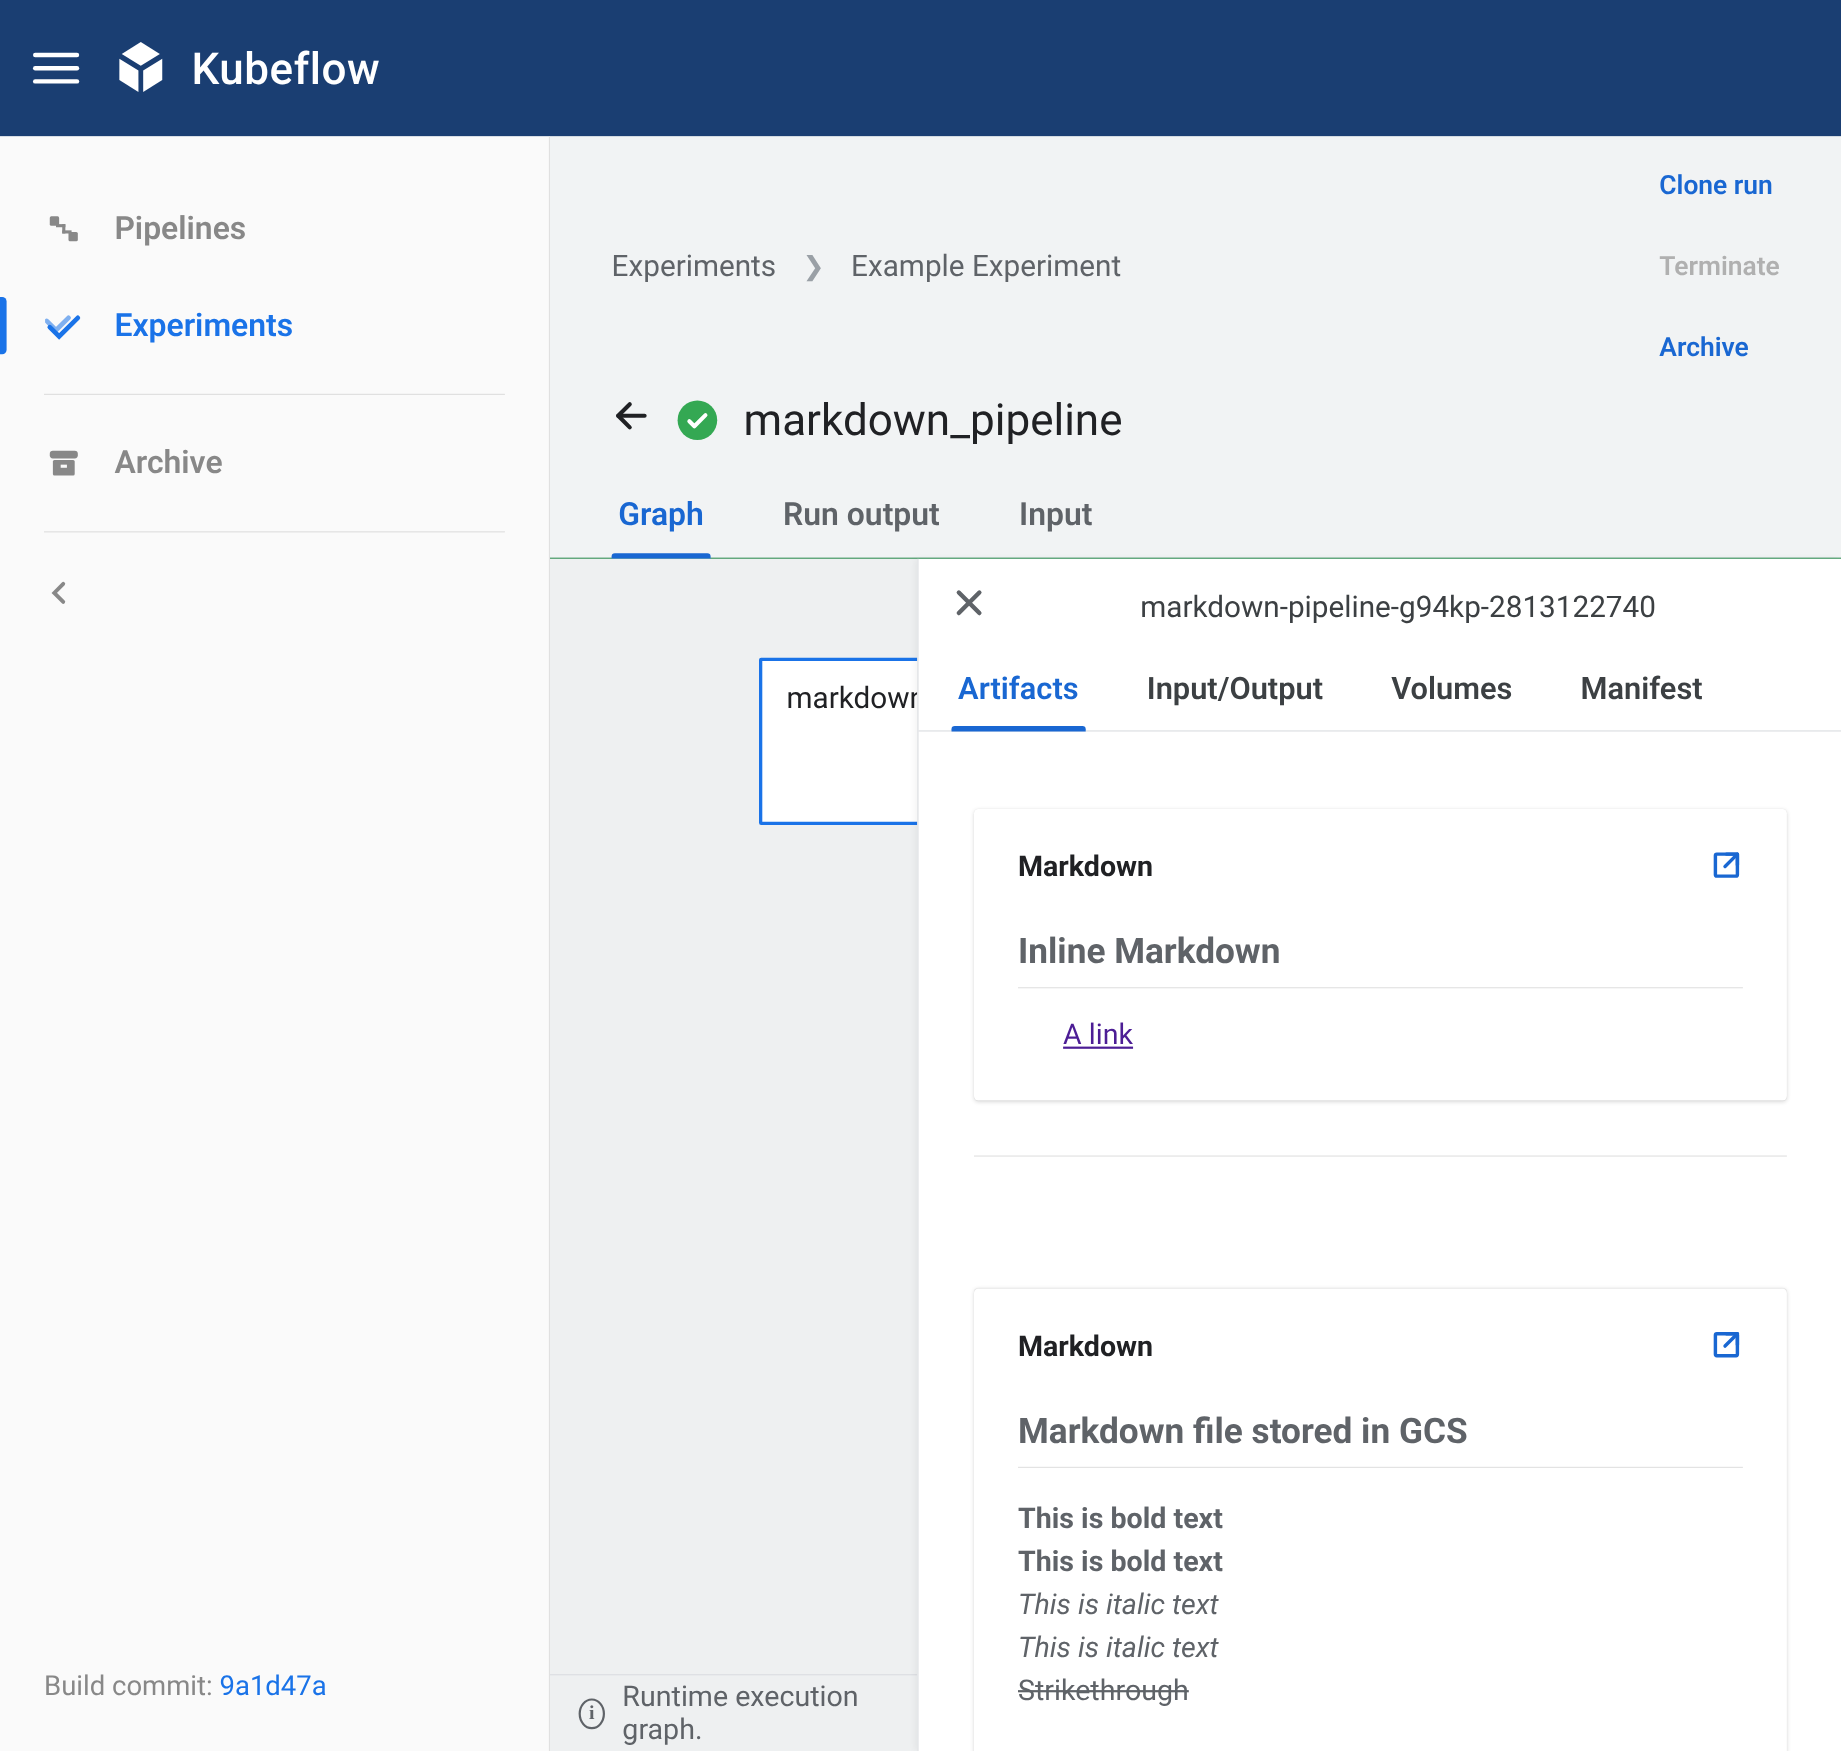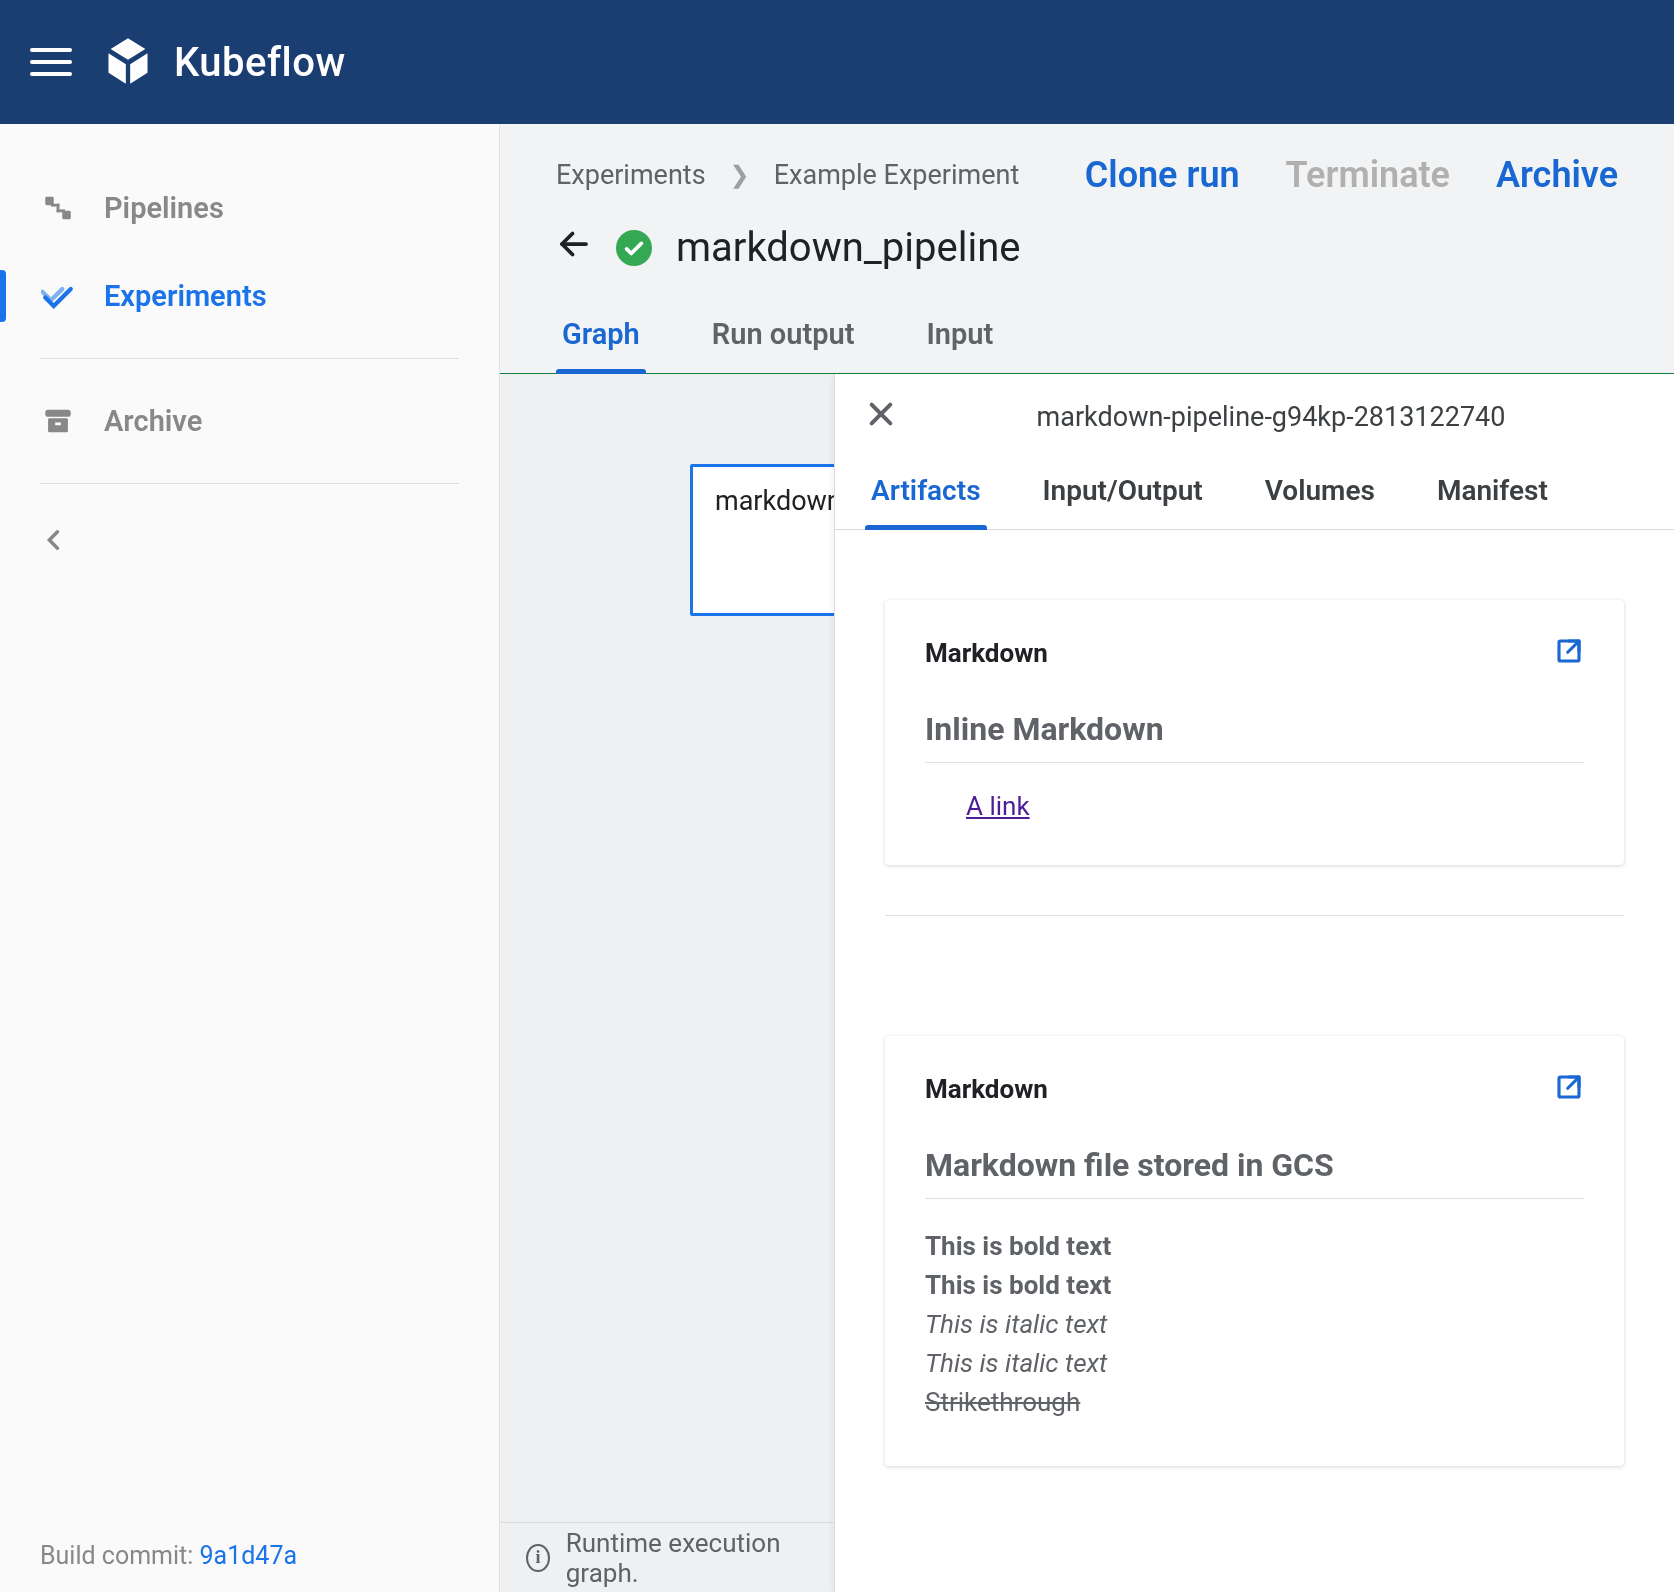--- a/index.html
+++ b/index.html
@@ -18,32 +18,32 @@
   .shell { flex: 1 1 auto; display: flex; min-height: 0; }
 
   
   .sidebar { width: 500px; background: #fafafa; border-right: 1px solid #e0e0e0; display: flex; flex-direction: column; padding-top: 40px; position: relative; }
   .nav-item { display: flex; align-items: center; gap: 28px; padding: 26px 40px; font-size: 29px; font-weight: 600; color: #888; cursor: pointer; position: relative; }
   .nav-item.active { color: #1a73e8; }
   .nav-item.active::before { content: ""; position: absolute; left: 0; top: 20%; bottom: 20%; width: 6px; background: #1a73e8; border-radius: 0 4px 4px 0; }
   .nav-icon { width: 36px; height: 36px; display: inline-flex; align-items: center; justify-content: center; }
   .nav-divider { height: 1px; background: #ddd; margin: 18px 40px; }
   .collapse-chevron { padding: 20px 40px; color: #888; font-size: 34px; cursor: pointer; }
-  .build-commit { position: absolute; bottom: 22px; left: 40px; font-size: 25px; color: #888; }
+  .build-commit { position: absolute; bottom: 44px; left: 40px; font-size: 25px; color: #888; }
   .build-commit a { color: #1a73e8; text-decoration: none; }
 
   
   .main { flex: 1; display: flex; flex-direction: column; background: #f1f3f4; min-width: 0; }
 
   .page-header { padding: 30px 56px 0 56px; position: relative; }
   .breadcrumb-row { display: flex; align-items: center; justify-content: space-between; }
   .breadcrumbs { display: flex; align-items: center; gap: 24px; font-size: 27px; color: #5f6368; }
   .breadcrumbs .crumb { cursor: pointer; }
   .breadcrumbs .chevron { color: #9aa0a6; font-size: 24px; }
-  .actions { display: flex; gap: 46px; font-size: 36px; font-weight: 600; }
+  .actions { display: flex; gap: 46px; font-size: 24px; font-weight: 600; flex-direction: column; }
   .actions .act { color: #1967d2; cursor: pointer; }
   .actions .act.disabled { color: #b0b0b0; cursor: default; }
 
   .title-row { display: flex; align-items: center; gap: 24px; margin-top: 28px; padding-bottom: 30px; }
   .back-arrow { font-size: 40px; color: #202124; cursor: pointer; line-height: 1; }
   .status-check { width: 36px; height: 36px; border-radius: 50%; background: #34a853; display: flex; align-items: center; justify-content: center; color: #fff; font-size: 22px; }
   .page-title { font-size: 40px; color: #202124; font-weight: 400; }
 
   .page-tabs { display: flex; gap: 60px; padding: 0 56px; border-bottom: 1px solid #15803d; font-size: 29px; font-weight: 600; color: #5f6368; }
   .page-tab { padding: 16px 6px 22px 6px; cursor: pointer; position: relative; }

